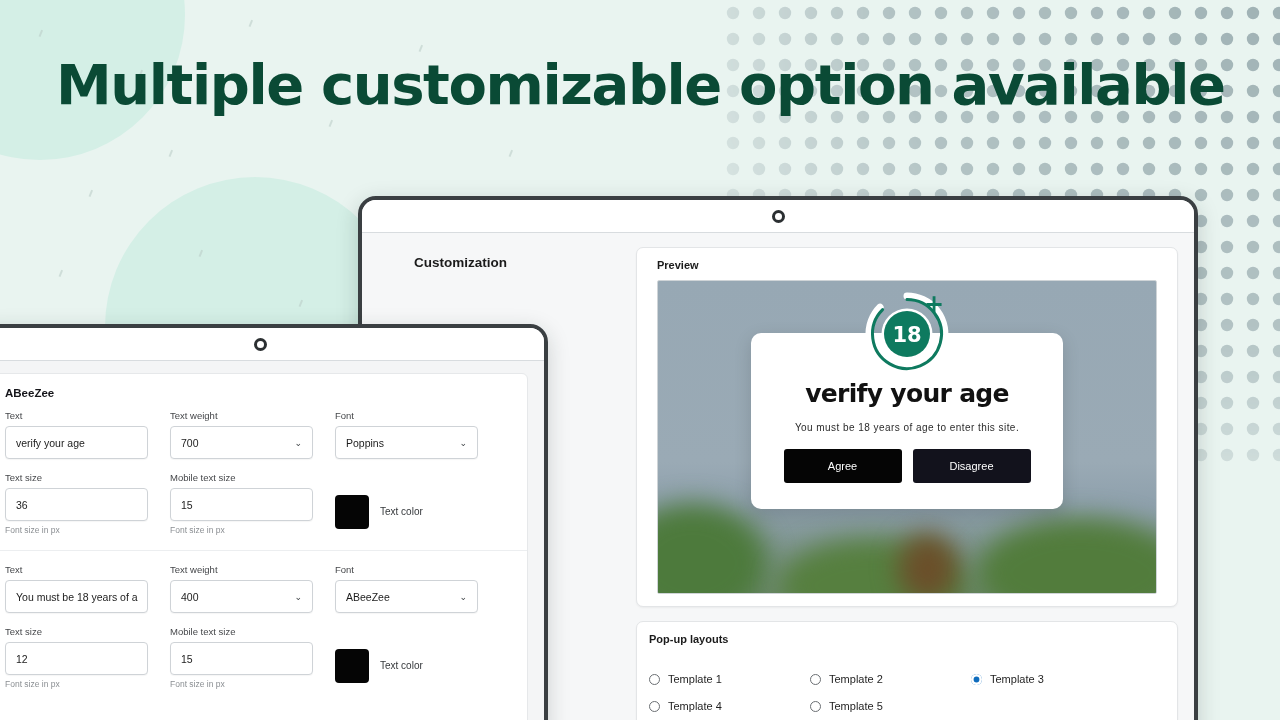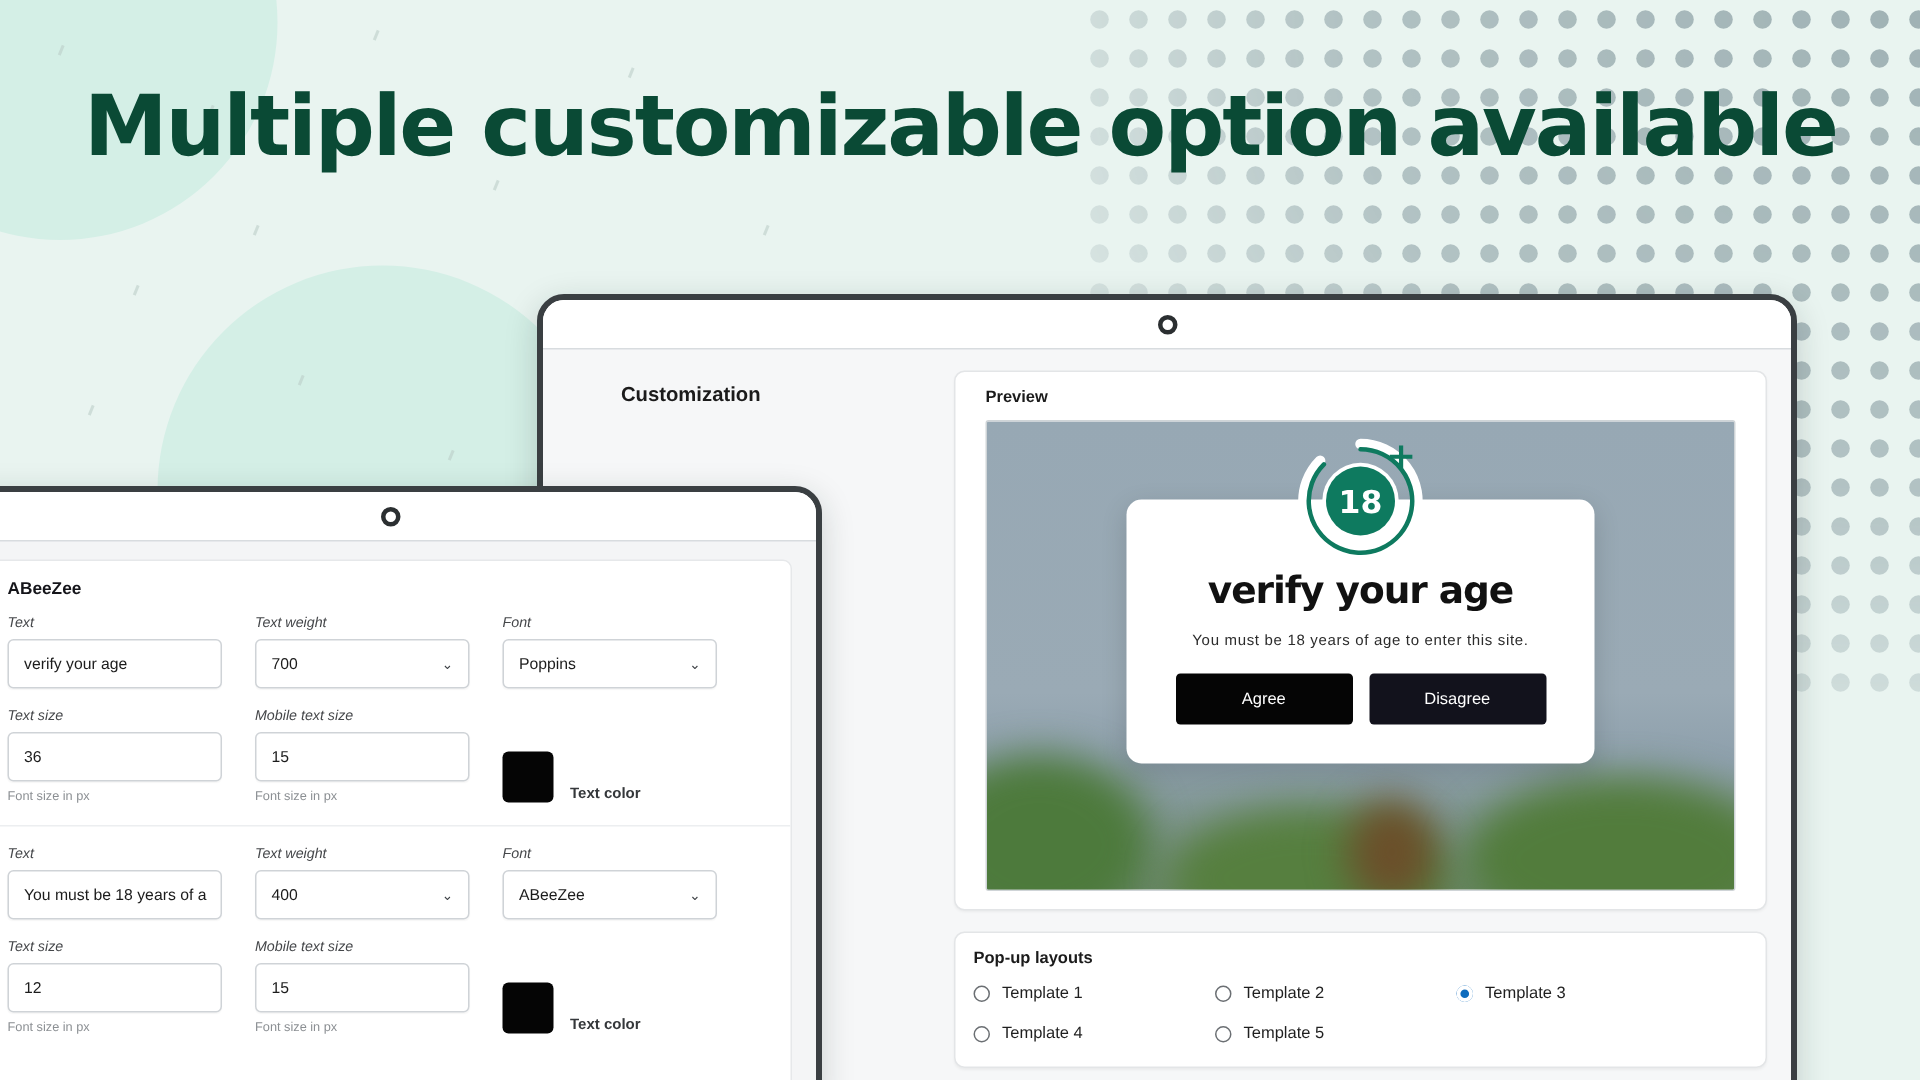--- a/index.html
+++ b/index.html
@@ -83,47 +83,47 @@
   .btn-row { display:flex; gap:11px; justify-content:center; }
   .pbtn {
     width:118px; height:34px; border-radius:3px; color:#fff;
     font-size:11px; display:flex; align-items:center; justify-content:center;
   }
   #btn-agree { background:#050505; }
   #btn-disagree { background:#12121c; }
 
   
   #layouts-panel { margin-top:14px; padding:11px 12px 16px; }
-  .radio-grid { display:grid; grid-template-columns:161px 161px 161px; row-gap:15px; margin-top:11px; }
+  .radio-grid { display:grid; grid-template-columns:161px 161px 161px; row-gap:15px; margin-top:28px; }
   .radio-item { display:flex; align-items:center; gap:8px; font-size:11px; color:#1f1f1f; }
   .radio { width:11px; height:11px; border-radius:50%; border:1px solid #6b6f73; background:#fff; flex:none; }
   .radio.on { border:none; background:#0f6cbd; box-shadow:inset 0 0 0 2.6px #fff; }
 
   
   #laptop { left:-28px; top:324px; width:576px; height:420px; }
   #laptop .bezel { width:576px; height:420px; }
   #laptop .screen { height:382px; border-top:1px solid #d8dcdf; padding:12px 16px 0 12px; background:#f4f5f6; }
   #form-card { background:#fff; border:1px solid #e6e8ea; border-radius:6px; height:372px; overflow:hidden; }
   .sect { padding:13px 16px 15px; }
   .sect + .sect { border-top:1px solid #eceef0; }
   .sect h4 { font-size:11.5px; font-weight:bold; color:#15151a; margin-bottom:11px; }
   .row { display:flex; gap:22px; }
   .fld { width:143px; }
-  .lbl { font-size:9.5px; color:#45474a; margin-bottom:5px;font-style:italic; }
+  .lbl { font-size:9.5px; color:#45474a; margin-bottom:5px; }
   .inp, .sel {
     width:100%; height:33px; border:1px solid #cfd3d7; border-radius:4px;
     background:#fff; font-size:10.5px; color:#1c1c1c;
     display:flex; align-items:center; padding:0 10px;
     box-shadow:0 1px 1px rgba(0,0,0,.04);
     overflow:hidden; white-space:nowrap;
   }
   .sel { justify-content:space-between; }
   .chev { font-size:9px; color:#3d4145; }
   .help { font-size:8.5px; color:#8b8f93; margin-top:4px; }
-  .color-row { display:flex; align-items:flex-end; gap:11px; padding-top:16px;font-weight:bold; }
+  .color-row { display:flex; align-items:center; gap:11px; padding-top:16px; }
   .swatch { width:34px; height:34px; border-radius:4px; background:#050505; flex:none; }
   .swatch-lbl { font-size:10px; color:#35383b; }
 </style>
 </head>
 <body>
 
 <div id="bg">
   <div class="mint-circle" id="mc1"></div>
   <div class="mint-circle" id="mc2"></div>
 

